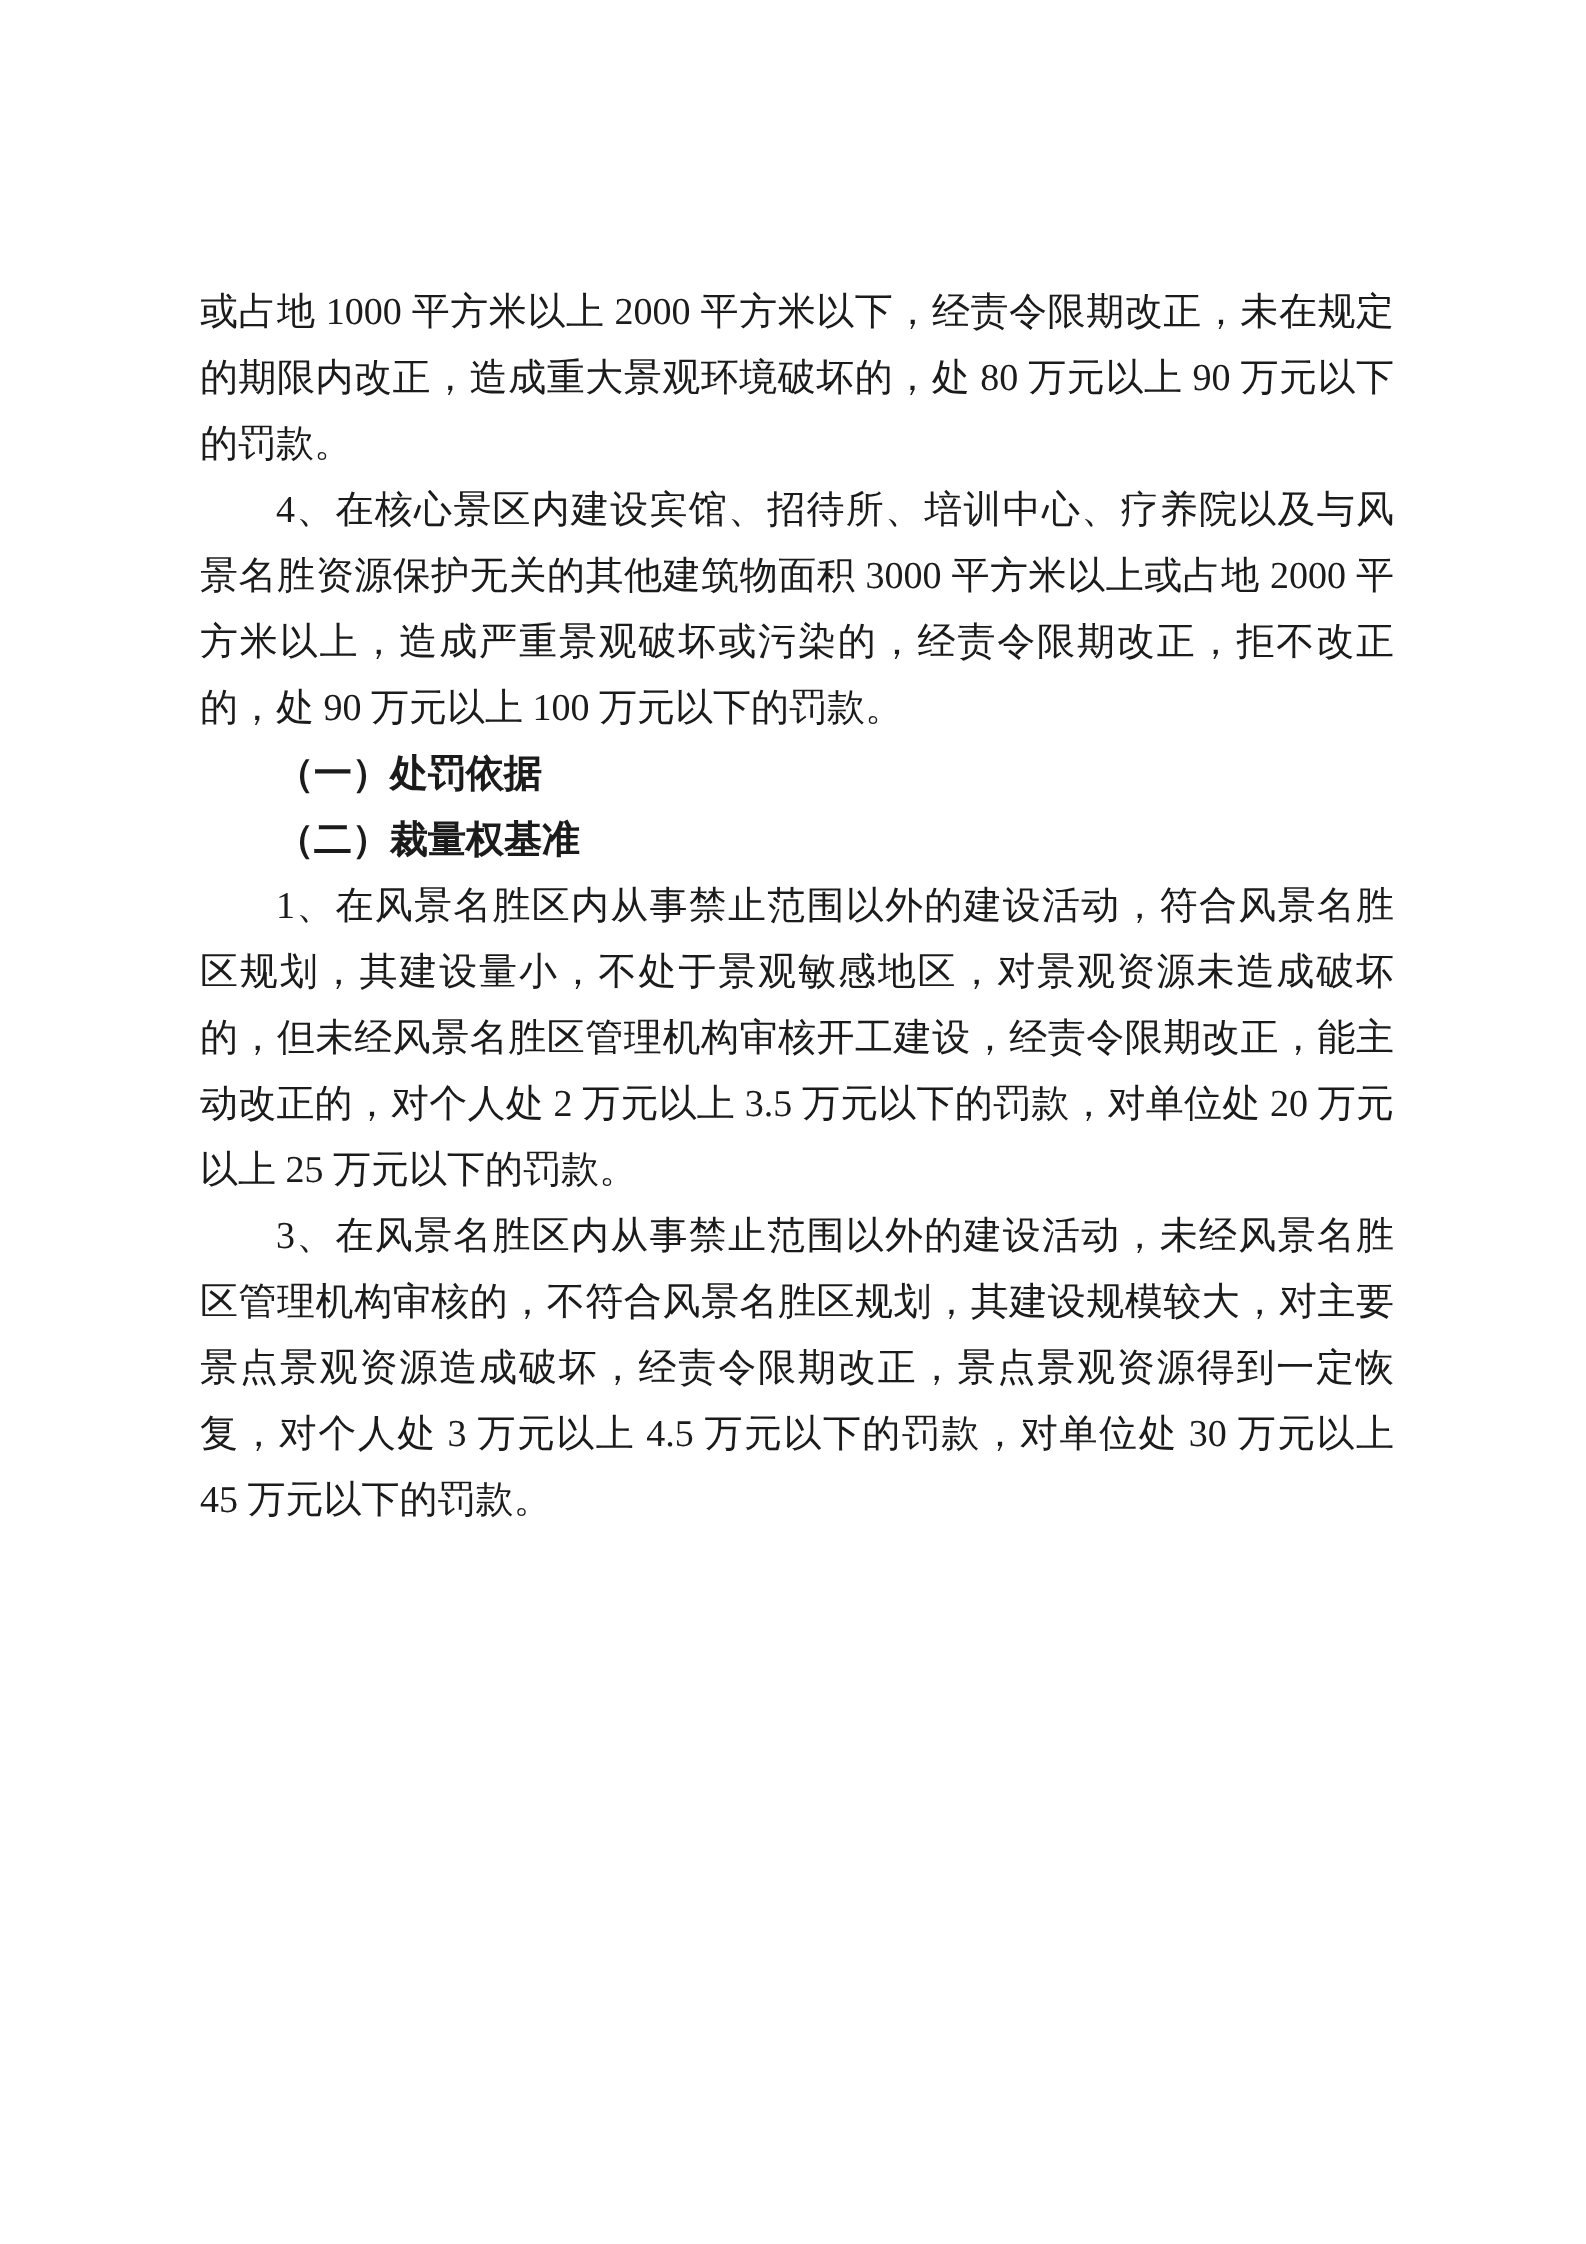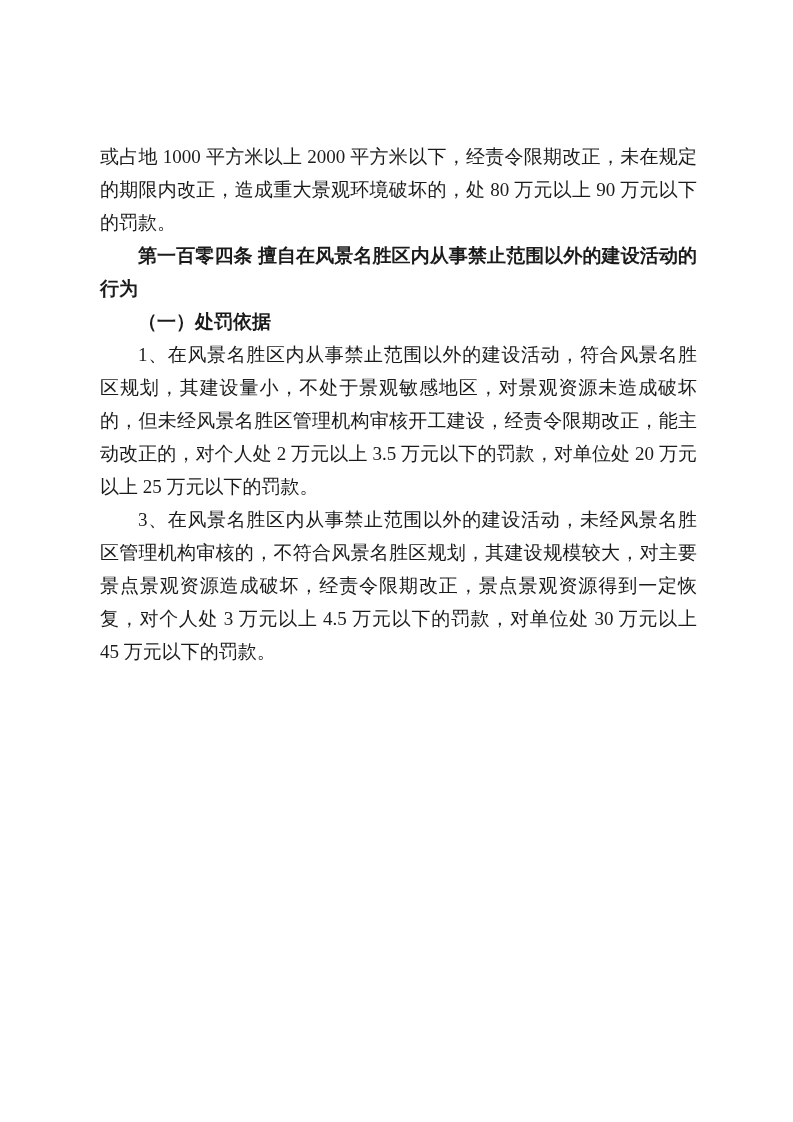--- a/index.html
+++ b/index.html
@@ -47,26 +47,27 @@
     font-family: "Liberation Serif", "DejaVu Serif", serif;
   }
 </style>
 </head>
 <body>
 
 <div class="page">
 
   <p class="para noindent">或占地 1000 平方米以上 2000 平方米以下，经责令限期改正，未在规定的期限内改正，造成重大景观环境破坏的，处 80 万元以上 90 万元以下的罚款。</p>
 
+  <p class="para">4、在核心景区内建设宾馆、招待所、培训中心、疗养院以及与风景名胜资源保护无关的其他建筑物面积 3000 平方米以上或占地 2000 平方米以上，造成严重景观破坏或污染的，经责令限期改正，拒不改正的，处 90 万元以上 100 万元以下的罚款。</p>
 
-  <p class="para heading">第一百零四条 擅自在风景名胜区内从事禁止范围以外的建设活动的行为</p>
 
   <p class="para heading">（一）处罚依据</p>
 
 
+  <p class="para heading">（二）裁量权基准</p>
 
 
   <p class="para">1、在风景名胜区内从事禁止范围以外的建设活动，符合风景名胜区规划，其建设量小，不处于景观敏感地区，对景观资源未造成破坏的，但未经风景名胜区管理机构审核开工建设，经责令限期改正，能主动改正的，对个人处 2 万元以上 3.5 万元以下的罚款，对单位处 20 万元以上 25 万元以下的罚款。</p>
 
 
   <p class="para">3、在风景名胜区内从事禁止范围以外的建设活动，未经风景名胜区管理机构审核的，不符合风景名胜区规划，其建设规模较大，对主要景点景观资源造成破坏，经责令限期改正，景点景观资源得到一定恢复，对个人处 3 万元以上 4.5 万元以下的罚款，对单位处 30 万元以上 45 万元以下的罚款。</p>
 
   <div class="page-number">– 73 –</div>
 
 </div>

